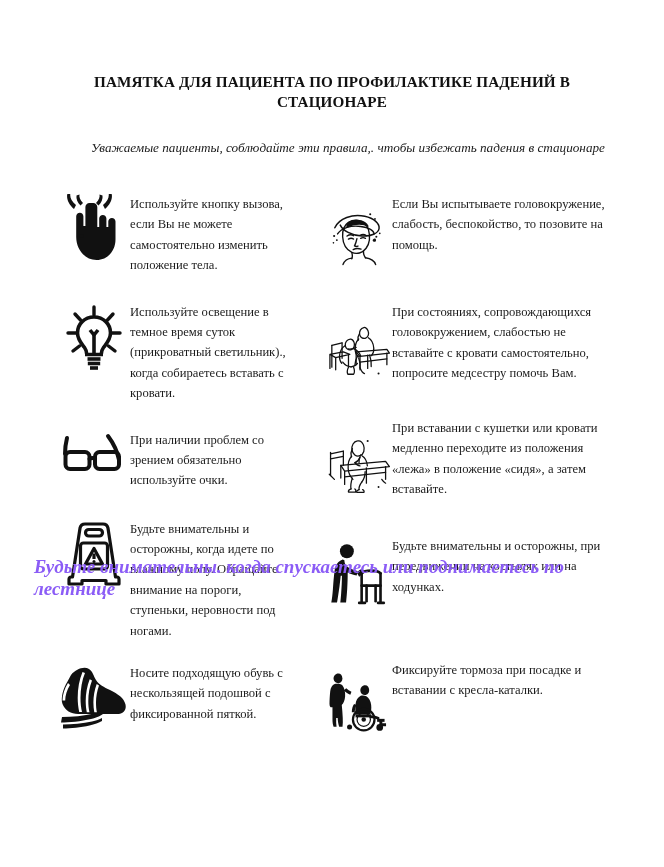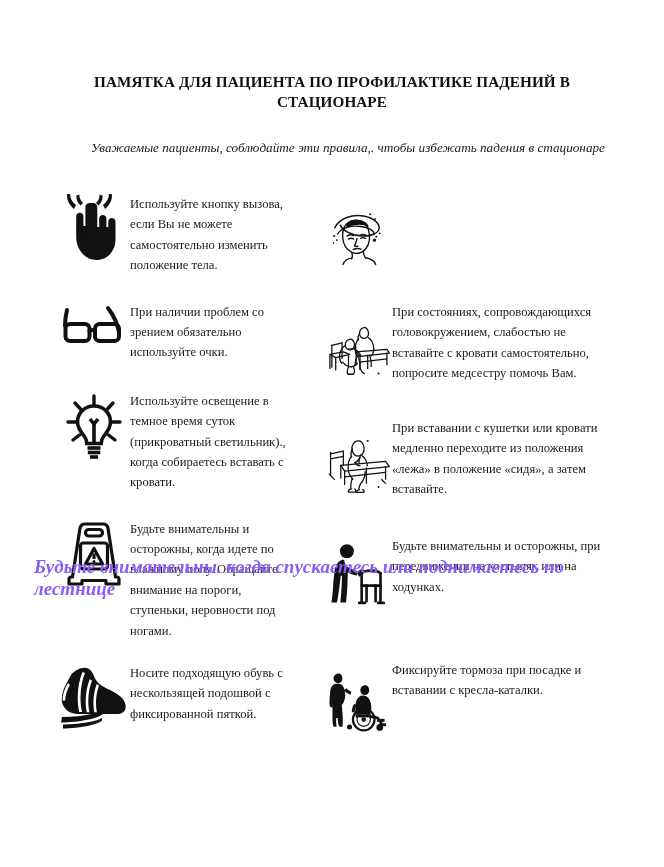--- a/index.html
+++ b/index.html
@@ -137,35 +137,20 @@
               <path d="M31 9 C34 6 35 3 34.5 0.5 L37.5 1.5 C38 5 36.5 8.5 33.5 11.5 Z"></path>
               <path d="M38 11 C43 7 44.5 2.5 43.5 -1 L46.8 0.2 C47.5 5 45.5 10.5 40 15 Z"></path>
               <path d="M24.5 9 C22.2 9 20.4 10.8 20.4 13.1 L20.4 32 L18.4 32 L18.4 22.5 C18.4 20.4 16.8 18.8 14.8 18.8 C12.8 18.8 11.2 20.4 11.2 22.5 L11.2 43 C11.2 55 19.6 66 31.5 66 C43 66 50.5 56.5 50.5 45.5 L50.5 27.5 C50.5 25.5 48.9 23.9 46.9 23.9 C44.9 23.9 43.3 25.5 43.3 27.5 L43.3 33 L41.4 33 L41.4 24.5 C41.4 22.5 39.8 20.9 37.8 20.9 C35.8 20.9 34.2 22.5 34.2 24.5 L34.2 33 L32.3 33 L32.3 13.1 C32.3 10.8 30.5 9 28.2 9 Z"></path>
               <path d="M16.5 40 a2 2 0 1 0 0.1 0"></path>
             </g>
           </svg>
         </div>
         <div class="tip-text">Используйте кнопку вызова, если Вы не можете самостоятельно изменить положение тела.</div>
       </div>
 
-      <div class="tip l3">
-        <div class="tip-icon">
-          <svg width="64" height="44" viewBox="0 0 64 44">
-            <g fill="none" stroke="#111" stroke-width="4" stroke-linecap="round">
-              <path d="M5 8 C3.5 14 3 20 3 24"></path>
-              <path d="M46 6 C52 14 55.5 22 57 30"></path>
-              <rect x="3.5" y="22" width="24" height="17" rx="4.5"></rect>
-              <rect x="33" y="22" width="24" height="17" rx="4.5"></rect>
-              <path d="M27.5 29 C29.5 27.5 31 27.5 33 29"></path>
-            </g>
-          </svg>
-        </div>
-        <div class="tip-text">При наличии проблем со зрением обязательно используйте очки.</div>
-      </div>
-
       <div class="tip l2">
         <div class="tip-icon">
           <svg width="60" height="72" viewBox="0 0 60 72">
             <g stroke="#111" stroke-width="3.4" fill="none" stroke-linecap="round">
               <path d="M30 5 L30 13"></path>
               <path d="M11 12 L16.5 18"></path>
               <path d="M49 12 L43.5 18"></path>
               <path d="M4 31 L12 31"></path>
               <path d="M56 31 L48 31"></path>
               <path d="M9 49 L15.5 44"></path>
@@ -178,20 +163,35 @@
               <path d="M26 66 L34 66"></path>
               <path d="M30 52 L30 33"></path>
               <path d="M30 33 L26 28"></path>
               <path d="M30 33 L34 28"></path>
             </g>
           </svg>
         </div>
         <div class="tip-text">Используйте освещение в темное время суток (прикроватный светильник)., когда собираетесь вставать с кровати.</div>
       </div>
 
+      <div class="tip l3">
+        <div class="tip-icon">
+          <svg width="64" height="44" viewBox="0 0 64 44">
+            <g fill="none" stroke="#111" stroke-width="4" stroke-linecap="round">
+              <path d="M5 8 C3.5 14 3 20 3 24"></path>
+              <path d="M46 6 C52 14 55.5 22 57 30"></path>
+              <rect x="3.5" y="22" width="24" height="17" rx="4.5"></rect>
+              <rect x="33" y="22" width="24" height="17" rx="4.5"></rect>
+              <path d="M27.5 29 C29.5 27.5 31 27.5 33 29"></path>
+            </g>
+          </svg>
+        </div>
+        <div class="tip-text">При наличии проблем со зрением обязательно используйте очки.</div>
+      </div>
+
       <div class="tip l4">
         <div class="tip-icon">
           <svg width="58" height="72" viewBox="0 0 58 72">
             <g fill="none" stroke="#111" stroke-width="3.2" stroke-linejoin="round">
               <path d="M20 5 L38 5 C40.5 5 42.5 6.8 43 9.2 L50.5 58 L52 58 C53 58 54 59 54 60.2 L54 65 L41 65 L41 61.5 L17 61.5 L17 65 L4 65 L4 60.2 C4 59 5 58 6 58 L7.5 58 L15 9.2 C15.5 6.8 17.5 5 20 5 Z"></path>
               <rect x="20.5" y="10.5" width="17" height="6.5" rx="3.2"></rect>
               <rect x="15.5" y="24" width="27" height="26" rx="3"></rect>
               <path d="M29 29.5 L37.5 45 L20.5 45 Z"></path>
               <path d="M29 34.5 L29 40"></path>
             </g>
@@ -257,20 +257,21 @@
               <circle cx="13" cy="48" r="1.4"></circle>
               <circle cx="8" cy="52" r="1.2"></circle>
               <circle cx="71" cy="43" r="1.5"></circle>
               <circle cx="76" cy="38" r="1.3"></circle>
               <circle cx="62" cy="10" r="1.5"></circle>
               <circle cx="69" cy="17" r="1.3"></circle>
               <path d="M66 47 C68 45 70 45.5 70.5 47.5 C71 49.5 69.5 51 67.5 50.5 C66 50 65 48.5 66 47 Z"></path>
             </g>
           </svg>
         </div>
+        <div class="tip-text">Если Вы испытываете головокружение, слабость, беспокойство, то позовите на помощь.</div>
       </div>
 
       <div class="tip r2">
         <div class="tip-icon icon-w">
           <svg width="100" height="92" viewBox="0 0 100 92">
             <g fill="none" stroke="#111" stroke-width="2" stroke-linecap="round" stroke-linejoin="round">
 
               <path d="M6 42 L6 76"></path>
               <path d="M6 42 L22 38"></path>
               <path d="M22 38 L22 62"></path>

